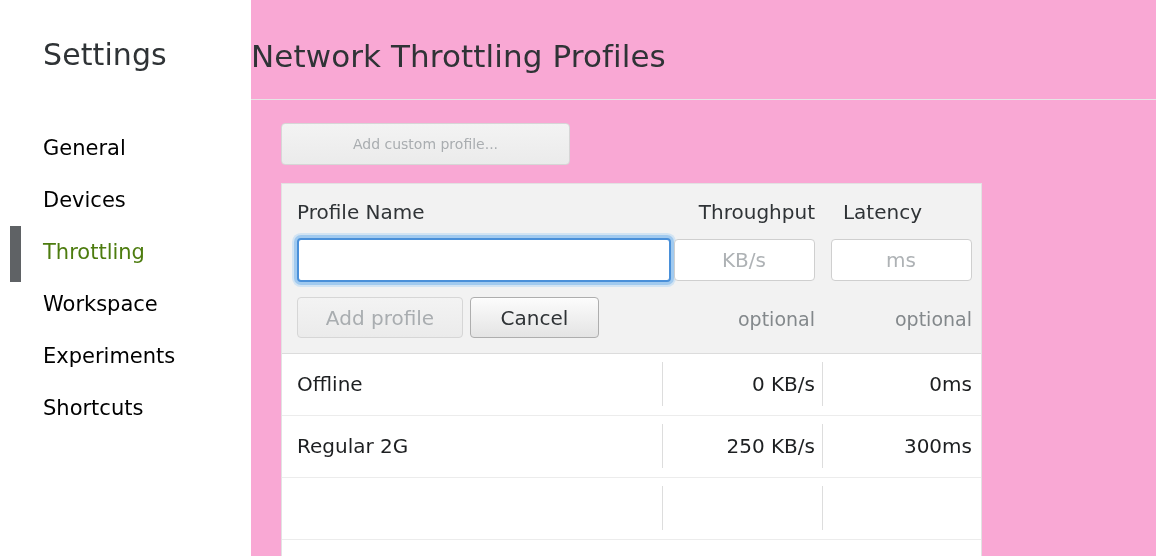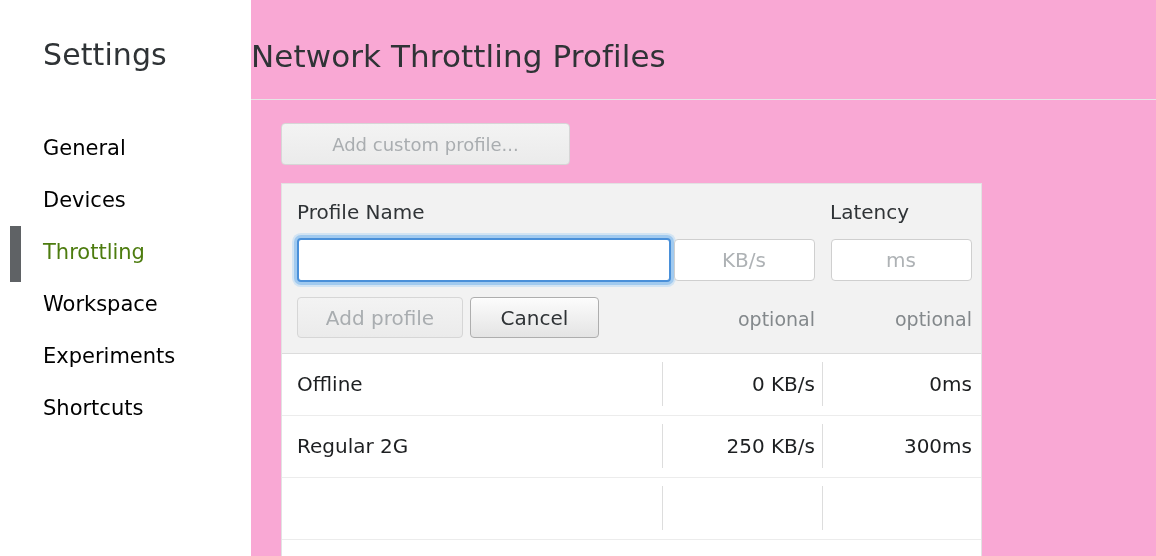--- a/index.html
+++ b/index.html
@@ -120,21 +120,21 @@
     background: linear-gradient(to bottom, #fcfcfc 0%, #e4e4e4 100%);
     border: 1px solid #aeaeae;
     box-shadow: 0 1px 0 rgba(255,255,255,0.6) inset;
   }
   .add-custom-btn {
     position: absolute;
     left: 30px;
     top: 123px;
     width: 289px;
     height: 42px;
-    font-size: 18px;
+    font-size: 14px;
   }
 
   
   .profiles-table {
     position: absolute;
     left: 30px;
     top: 183px;
     width: 701px;
     height: 420px;
     background: #ffffff;
@@ -153,21 +153,21 @@
     height: 52px;
   }
   .hdr-cell {
     position: absolute;
     font-size: 20px;
     color: #2f3336;
     top: 16px;
   }
   .hdr-name  { left: 15px; }
   .hdr-tp    { left: 392px; width: 141px; text-align: right; }
-  .hdr-lat   { left: 548px; width: 141px; text-align: left; }
+  .hdr-lat   { left: 530px; width: 141px; text-align: center; }
 
   .input-row {
     position: relative;
     height: 55px;
   }
   .txt-input {
     box-sizing: border-box;
     font-family: "DejaVu Sans", "Liberation Sans", sans-serif;
     font-size: 20px;
     background: #ffffff;
@@ -303,20 +303,21 @@
     <div class="title-divider"></div>
 
     <div class="btn disabled add-custom-btn">Add custom profile...</div>
 
     <div class="profiles-table">
 
       <div class="editor-block">
 
         <div class="hdr-row">
           <div class="hdr-cell hdr-name">Profile Name</div>
+          <div class="hdr-cell hdr-tp">Throughput</div>
           <div class="hdr-cell hdr-lat">Latency</div>
         </div>
 
         <div class="input-row">
           <input class="txt-input name-input" type="text" autofocus="" value="" style="">
           <input class="txt-input num-input tp-input" type="text" placeholder="KB/s" style="">
           <input class="txt-input num-input lat-input" type="text" placeholder="ms" style="">
         </div>
 
         <div class="actions-row">

